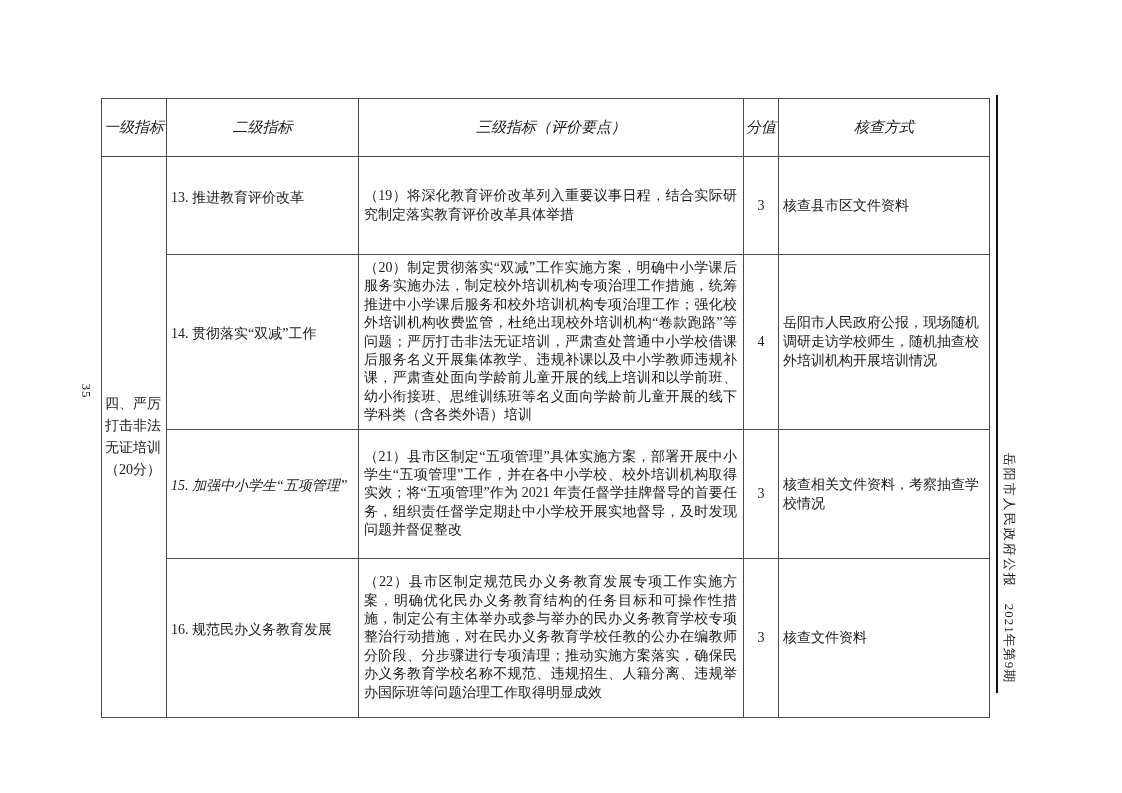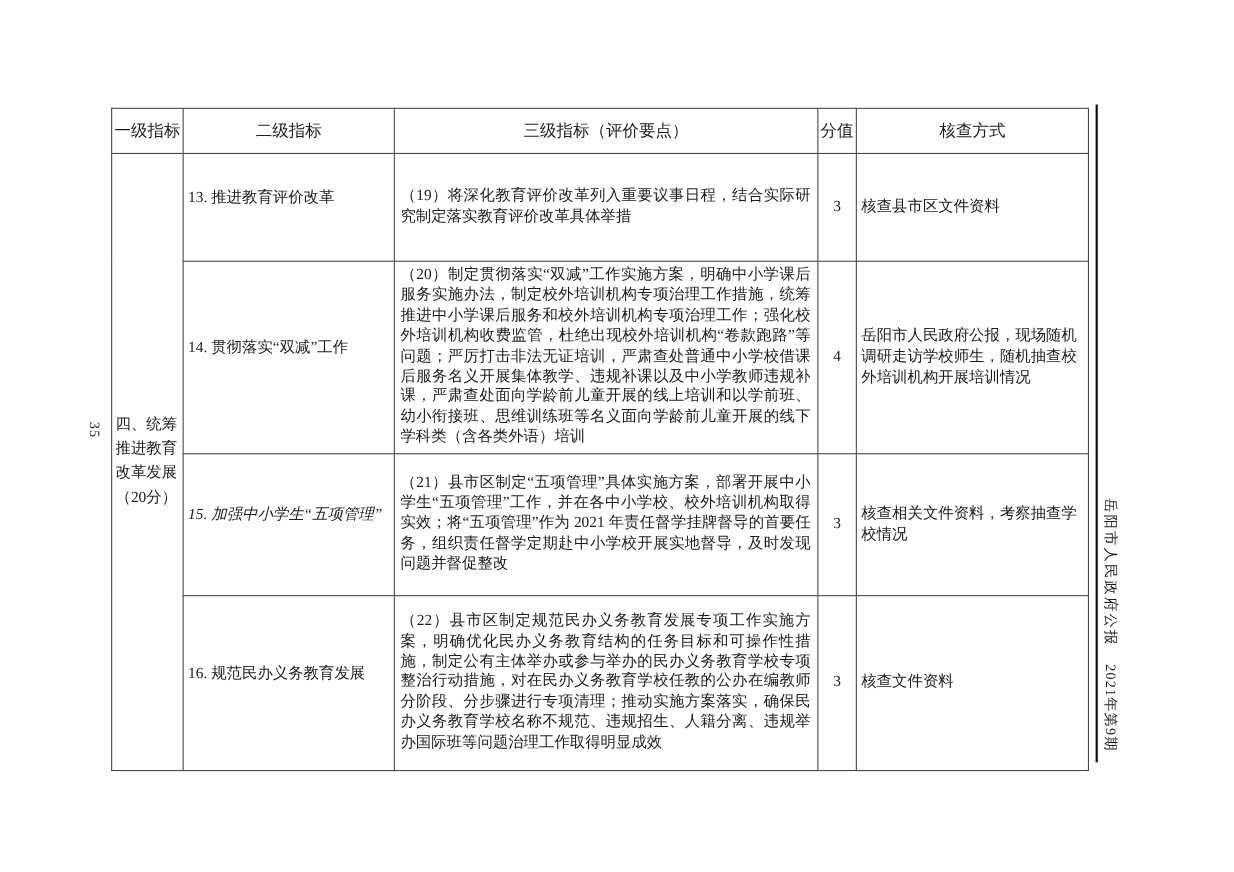--- a/index.html
+++ b/index.html
@@ -19,23 +19,24 @@
     border-collapse: collapse;
     table-layout: fixed;
   }
   .eval-table th, .eval-table td {
     border: 1px solid #4a4a4a;
     font-weight: normal;
     vertical-align: middle;
     font-size: 14px;
   }
   .eval-table thead th {
-    height: 41px;
+    height: 58px;
     text-align: center;
     font-size: 15px;
+    font-style: italic;
   }
   .lvl1 {
     text-align: left;
     padding: 2px 3px;
     line-height: 22px;
     font-size: 14.5px;
   }
   .lvl2 {
     text-align: left;
     padding: 2px 2px 18px 4px;
@@ -104,21 +105,21 @@
     <tr>
       <th>一级指标</th>
       <th>二级指标</th>
       <th>三级指标（评价要点）</th>
       <th>分值</th>
       <th>核查方式</th>
     </tr>
   </thead>
   <tbody>
     <tr class="r0">
-      <td class="lvl1" rowspan="4">四、统筹推进教育改革发展（20分）</td>
+      <td class="lvl1" rowspan="4">四、严厉打击非法无证培训（20分）</td>
       <td class="lvl2">13. 推进教育评价改革</td>
       <td class="lvl3">（19）将深化教育评价改革列入重要议事日程，结合实际研究制定落实教育评价改革具体举措</td>
       <td class="score">3</td>
       <td class="method">核查县市区文件资料</td>
     </tr>
     <tr class="r1">
       <td class="lvl2">14. 贯彻落实“双减”工作</td>
       <td class="lvl3">（20）制定贯彻落实“双减”工作实施方案，明确中小学课后服务实施办法，制定校外培训机构专项治理工作措施，统筹推进中小学课后服务和校外培训机构专项治理工作；强化校外培训机构收费监管，杜绝出现校外培训机构“卷款跑路”等问题；严厉打击非法无证培训，严肃查处普通中小学校借课后服务名义开展集体教学、违规补课以及中小学教师违规补课，严肃查处面向学龄前儿童开展的线上培训和以学前班、幼小衔接班、思维训练班等名义面向学龄前儿童开展的线下学科类（含各类外语）培训</td>
       <td class="score">4</td>
       <td class="method">岳阳市人民政府公报，现场随机调研走访学校师生，随机抽查校外培训机构开展培训情况</td>

